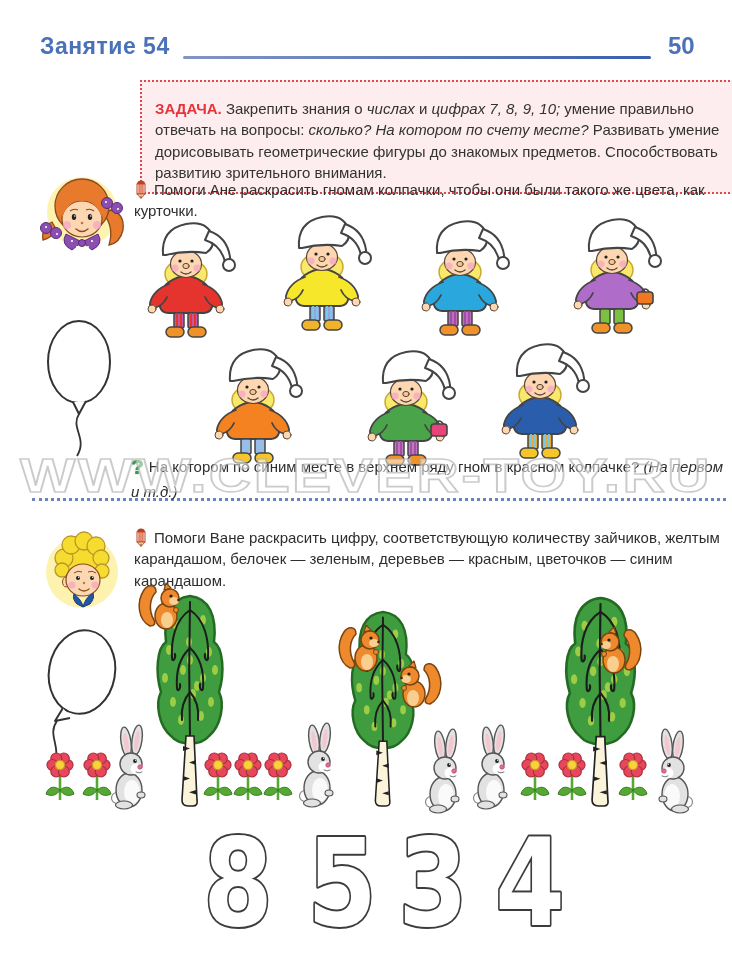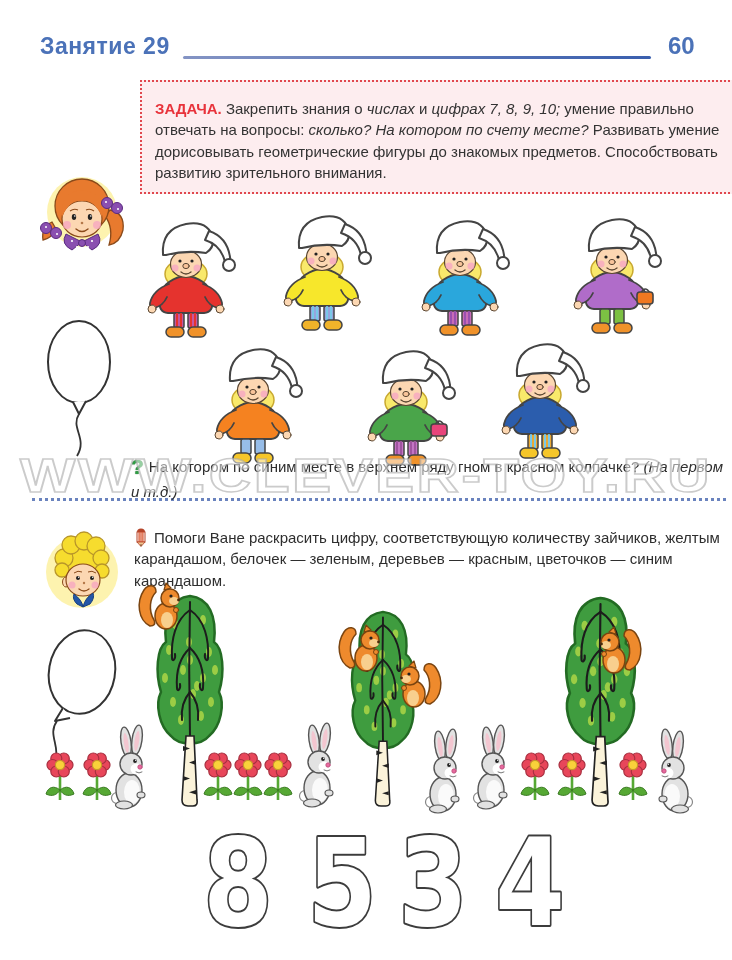--- a/index.html
+++ b/index.html
@@ -33,23 +33,23 @@
   .gnome{position:absolute;}
   .scene{position:absolute;left:0;top:578px;}
   .digits-svg{position:absolute;left:0;top:822px;}
   .seg-i{font-style:italic;}
 </style>
 </head>
 <body>
 
 <div class="page">
 
-  <div class="header-title">Занятие 29</div>
+  <div class="header-title">Занятие 54</div>
   <div class="header-rule"></div>
-  <div class="page-number">60</div>
+  <div class="page-number">50</div>
 
   <div class="task-box"><span style="font-weight: bold; color: rgb(232, 51, 59);">ЗАДАЧА. </span><span>Закрепить знания о </span><span class="seg-i">числах</span><span> и </span><span class="seg-i">цифрах 7, 8, 9, 10;</span><span> умение правильно отвечать на вопросы: </span><span class="seg-i">сколько? На котором по счету месте?</span><span> Развивать умение дорисовывать геометрические фигуры до знакомых предметов. Способствовать развитию зрительного внимания.</span></div>
 
   <svg class="avatar" style="left:30px;top:170px" width="100" height="90" viewBox="0 0 100 90">
     <circle cx="52" cy="42" r="35" fill="#fdf3af"></circle>
     <path d="M80,40 q15,3 13,20 q-3,13 -14,15 q5,-17 -4,-29 z" fill="#e87a2e" stroke="#8a4a1a" stroke-width="1.3"></path>
     <path d="M22,52 q-11,5 -9,18 q9,-2 13,-11 z" fill="#e87a2e" stroke="#8a4a1a" stroke-width="1.3"></path>
     <circle cx="52" cy="36" r="27" fill="#e87a2e" stroke="#8a4a1a" stroke-width="1.3"></circle>
     <ellipse cx="52" cy="49" rx="20" ry="18" fill="#fcd7b2" stroke="#8a4a1a" stroke-width="1.2"></ellipse>
     <path d="M32,47 Q30,22 52,20 Q74,22 72,47 Q64,29 52,31 Q40,29 32,47 Z" fill="#e87a2e"></path>
@@ -82,20 +82,29 @@
         <circle cx="58" cy="77" r="1.1"></circle>
     </g>
   </svg>
 
   <svg class="balloon" style="left:40px;top:316px" width="78" height="142" viewBox="0 0 78 142">
     <ellipse cx="39" cy="46" rx="31" ry="41" fill="#fff" stroke="#333" stroke-width="2"></ellipse>
     <path d="M33,86 L39,98 L46,85" fill="#fff" stroke="#333" stroke-width="2" stroke-linejoin="round"></path>
     <path d="M39,98 C30,112 48,122 37,140" fill="none" stroke="#333" stroke-width="1.8"></path>
   </svg>
 
+  <div class="instr" id="instr1">
+    <svg class="pencil-ic" width="14" height="20" viewBox="0 0 13 20">
+      <path d="M2.5,5 Q2.5,1.5 6.5,1.5 Q10.5,1.5 10.5,5 Z" fill="#b5452a"></path>
+      <rect x="2.5" y="5" width="8" height="10" fill="#fff" stroke="#b5452a" stroke-width="1"></rect>
+      <path d="M4.6,5 v10 M6.5,5 v10 M8.4,5 v10" stroke="#d9542e" stroke-width="1.3"></path>
+      <path d="M2.5,15 L6.5,19.5 L10.5,15 Z" fill="#f0c490" stroke="#b5452a" stroke-width="0.8"></path>
+      <path d="M5.6,17.6 L6.5,19.5 L7.4,17.6 Z" fill="#5a3a1a"></path>
+    </svg><span>Помоги Ане раскрасить гномам колпачки, чтобы они были такого же цвета, как курточки.</span>
+  </div>
 
   <div class="question">
     <span class="qmark">?</span><span><span>На котором по синим месте в верхнем ряду гном в красном колпачке? </span><span class="seg-i">(На первом и т.д.)</span></span>
   </div>
 
   <svg class="watermark" width="732" height="60" viewBox="0 0 732 60">
     <text x="366" y="44" text-anchor="middle" font-size="48" font-weight="bold" font-family="Liberation Sans, sans-serif" letter-spacing="2" fill="rgba(255,255,255,0.5)" stroke="rgba(168,168,168,0.6)" stroke-width="1.6" textLength="692" lengthAdjust="spacingAndGlyphs">WWW.CLEVER-TOY.RU</text>
   </svg>
 
   <div class="divider"></div>

